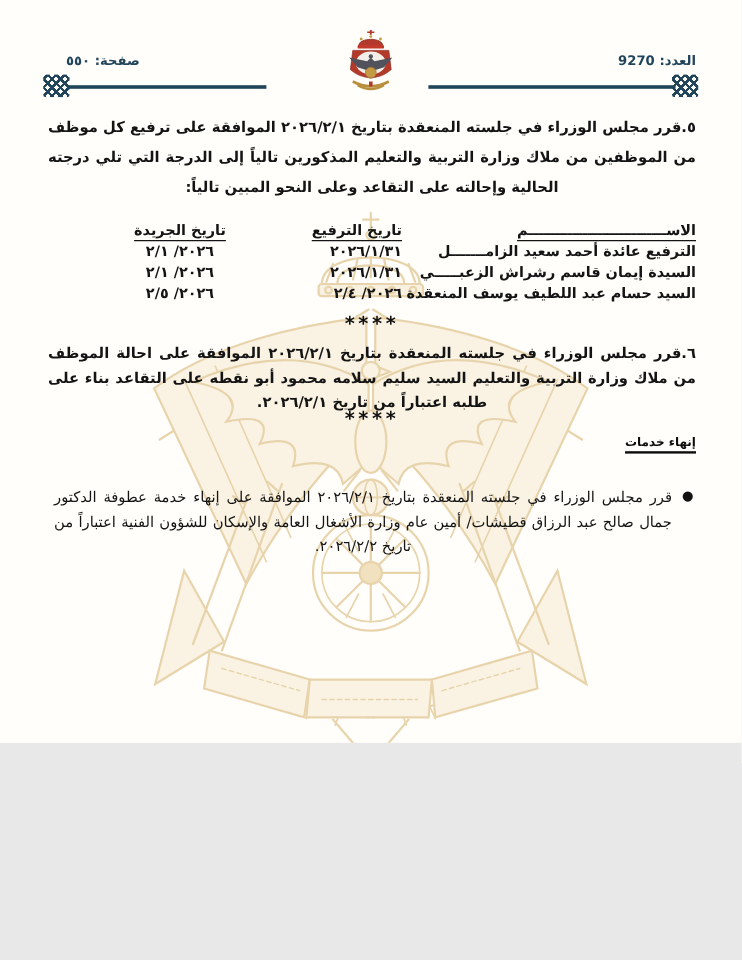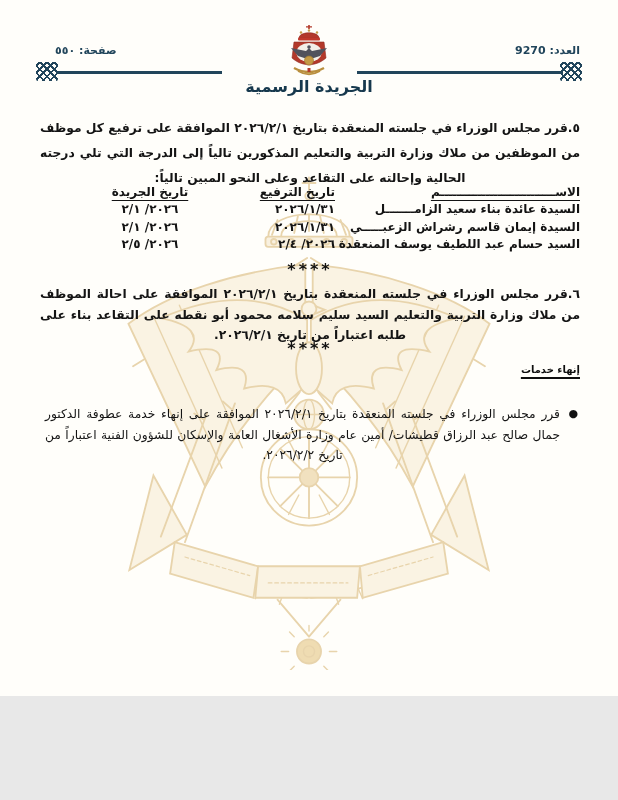--- a/index.html
+++ b/index.html
@@ -1,18 +1,18 @@
 <!DOCTYPE html>
 <html lang="ar" dir="rtl"><head>
 <meta charset="utf-8">
 <style>
   html,body{margin:0;padding:0;}
   body{background:#e8e8e8;font-family:"DejaVu Sans",sans-serif;}
   .page{
-    position:relative;width:618px;height:696px;margin:0 auto;
+    position:relative;width:618px;height:619px;margin:0 auto;
     background:#fffefa;overflow:hidden;color:#141414;
     font-family:"DejaVu Sans",sans-serif;direction:rtl;
   }
   .page *{box-sizing:border-box;}
 
   
   .hdr-label{position:absolute;font-size:11px;font-weight:bold;color:#21455b;white-space:nowrap;}
   #page-label{top:44px;left:55px;}
   #issue-label{top:44px;right:38px;}
   .hdr-rule{position:absolute;top:71px;height:3px;background:#21455b;}
@@ -35,21 +35,21 @@
 
   
   #watermark{position:absolute;top:170px;left:83px;width:452px;height:500px;}
 
   
   .para{
     position:absolute;left:40px;right:38px;
     font-size:12.3px;font-weight:bold;color:#141414;
     text-align:justify;text-align-last:center;
   }
-  #para5{top:116px;line-height:25px;}
+  #para5{top:94px;line-height:25px;}
   #para6{top:284px;line-height:20.5px;}
 
   .sep{
     position:absolute;left:40px;right:38px;text-align:center;
     font-size:16px;font-weight:bold;letter-spacing:3px;color:#111;
   }
   #sep1{top:260px;}
   #sep2{top:339px;}
 
   
@@ -170,35 +170,34 @@
     <path d="M8,18 L38,18 L40,34 C34,39 30,40 23,41 C16,40 12,39 6,34 Z" fill="#b3392b" stroke="#8f2c22" stroke-width="0.6"></path>
     <ellipse cx="23" cy="28.5" rx="12.5" ry="9.5" fill="#f3efe8"></ellipse>
     <path d="M5,24 L20,27 L23,24 L26,27 L41,24 L34,32 L23,35.5 L12,32 Z" fill="#51525c"></path>
     <circle cx="23" cy="23" r="1.8" fill="#51525c"></circle>
     <circle cx="23" cy="36.5" r="4.5" fill="#c59a45" stroke="#9d7a33" stroke-width="0.7"></circle>
     <path d="M8,44 Q23,52 38,44" stroke="#b98f3e" stroke-width="2.4" fill="none"></path>
     <path d="M12,47 Q23,53.5 34,47" stroke="#b98f3e" stroke-width="1.8" fill="none"></path>
     <path d="M21.5,44 h3 v4 h-3 Z" fill="#b3392b"></path>
   </svg>
 
-  <div id="gazette-title">الجريدة الرسمية</div>
 
   <div id="para5" class="para">٥.قرر مجلس الوزراء في جلسته المنعقدة بتاريخ ٢٠٢٦/٢/١ الموافقة على ترفيع كل موظف من الموظفين من ملاك وزارة التربية والتعليم المذكورين تالياً إلى الدرجة التي تلي درجته الحالية وإحالته على التقاعد وعلى النحو المبين تالياً:</div>
 
   <table id="promo-table">
     <thead>
       <tr>
         <th class="col-name"><span>الاســــــــــــــــــــــــــــم</span></th>
         <th class="col-promo"><span>تاريخ الترفيع</span></th>
         <th class="col-ref"><span>تاريخ الجريدة</span></th>
       </tr>
     </thead>
     <tbody>
       <tr>
-        <td class="col-name">السيدة عائدة بناء سعيد الزامـــــــل</td>
+        <td class="col-name">الترفيع عائدة أحمد سعيد الزامـــــــل</td>
         <td class="col-promo"><span class="date">٢٠٢٦/١/٣١</span></td>
         <td class="col-ref"><span class="date">٢٠٢٦/ ٢/١</span></td>
       </tr>
       <tr>
         <td class="col-name">السيدة إيمان قاسم رشراش الزعبـــــي</td>
         <td class="col-promo"><span class="date">٢٠٢٦/١/٣١</span></td>
         <td class="col-ref"><span class="date">٢٠٢٦/ ٢/١</span></td>
       </tr>
       <tr>
         <td class="col-name">السيد حسام عبد اللطيف يوسف المنعقدة</td>

